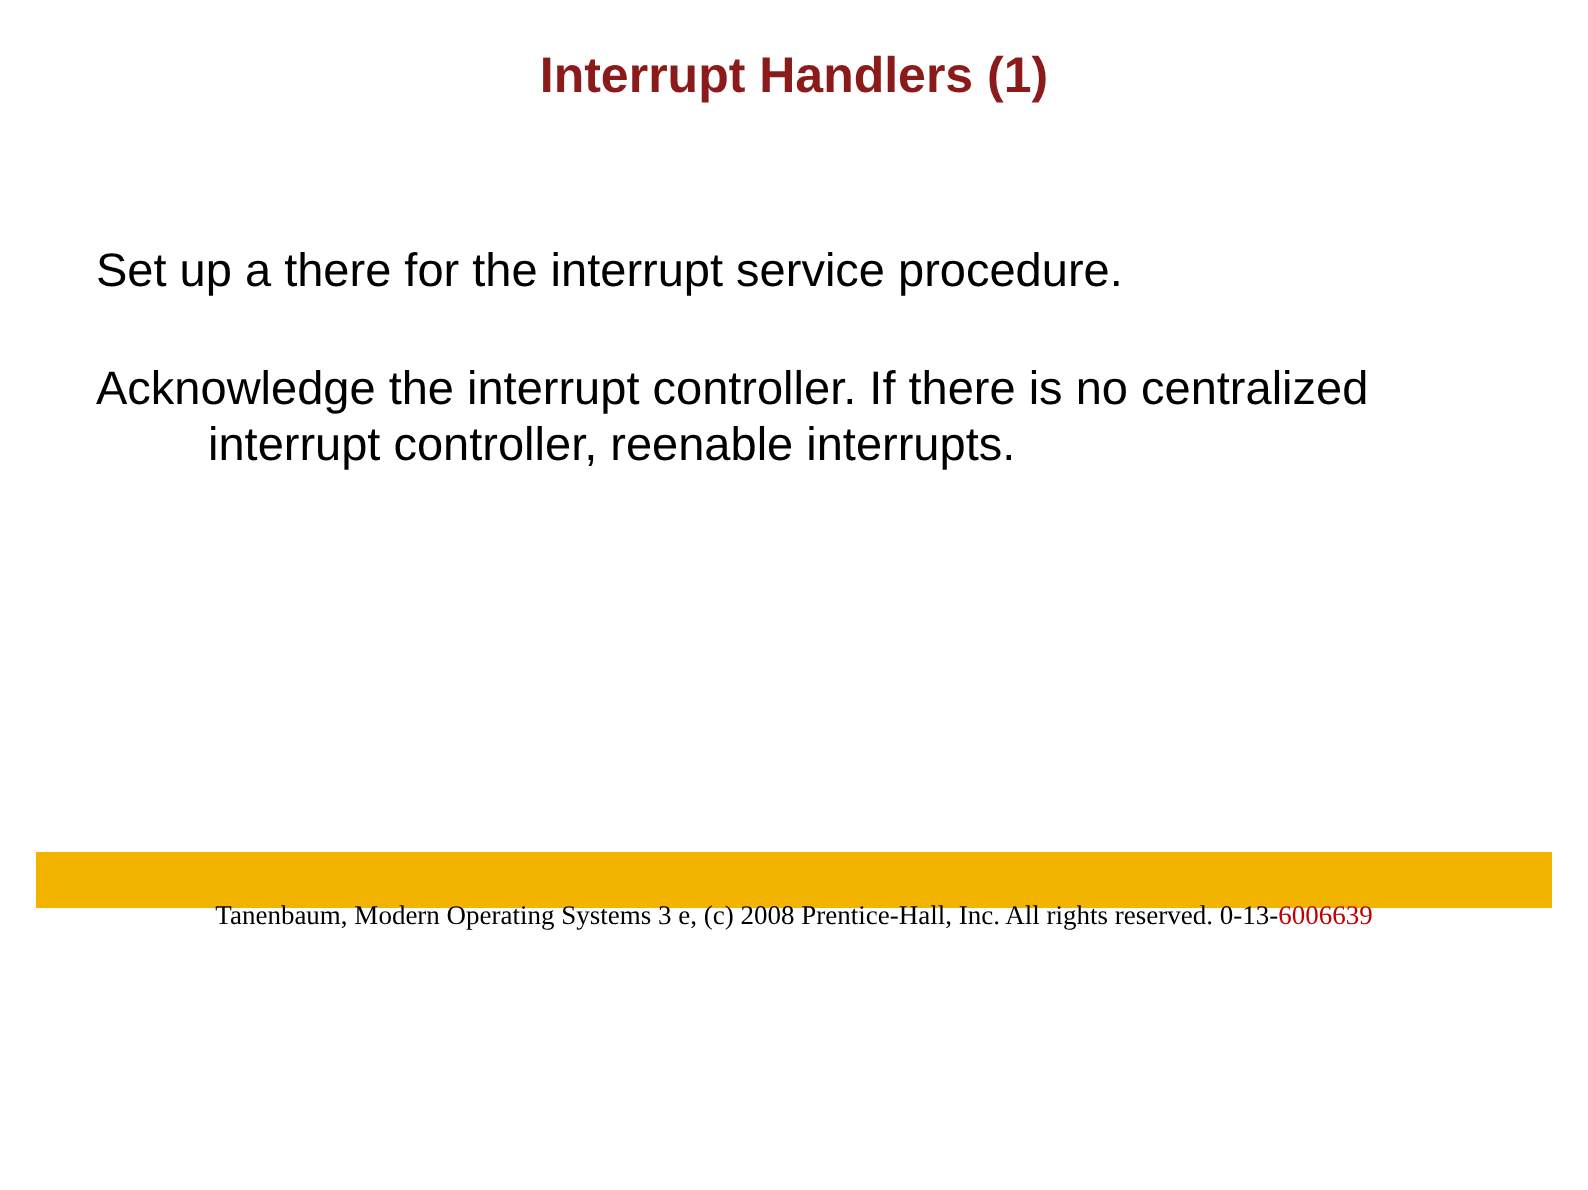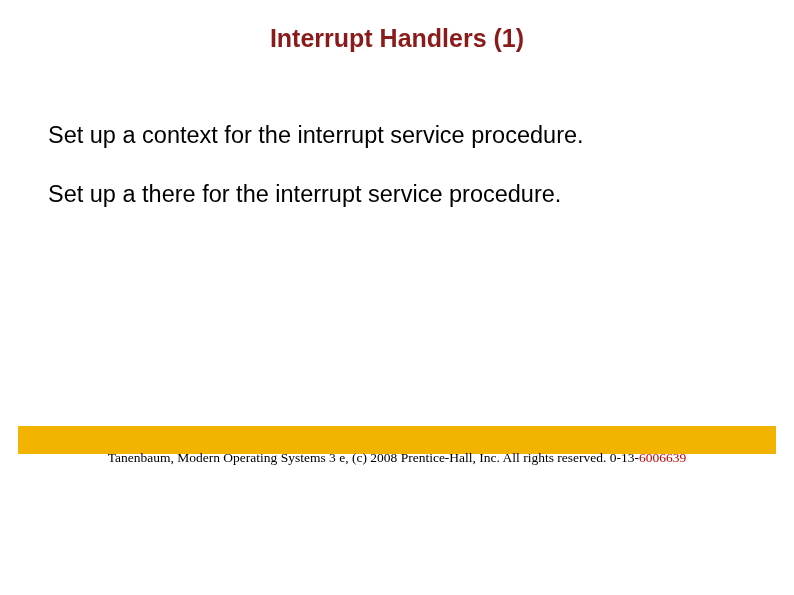--- a/index.html
+++ b/index.html
@@ -55,22 +55,22 @@
   }
 </style>
 </head>
 <body>
 
 <div class="slide">
 
   <h1 class="title">Interrupt Handlers (1)</h1>
 
   <div class="body-list">
-    <p class="item">Set up a context for the interrupt service procedure.</p>
     <p class="item">Set up a there for the interrupt service procedure.</p>
+    <p class="item">Acknowledge the interrupt controller. If there is no centralized interrupt controller, reenable interrupts.</p>
   </div>
 
   <div class="footer-bar">
     <span class="footer-text">
       <span>Tanenbaum, Modern Operating Systems 3 e, (c) 2008 Prentice-Hall, Inc. All rights reserved. 0-13-</span><span class="red">6006639</span>
     </span>
   </div>
 
 </div>
 

